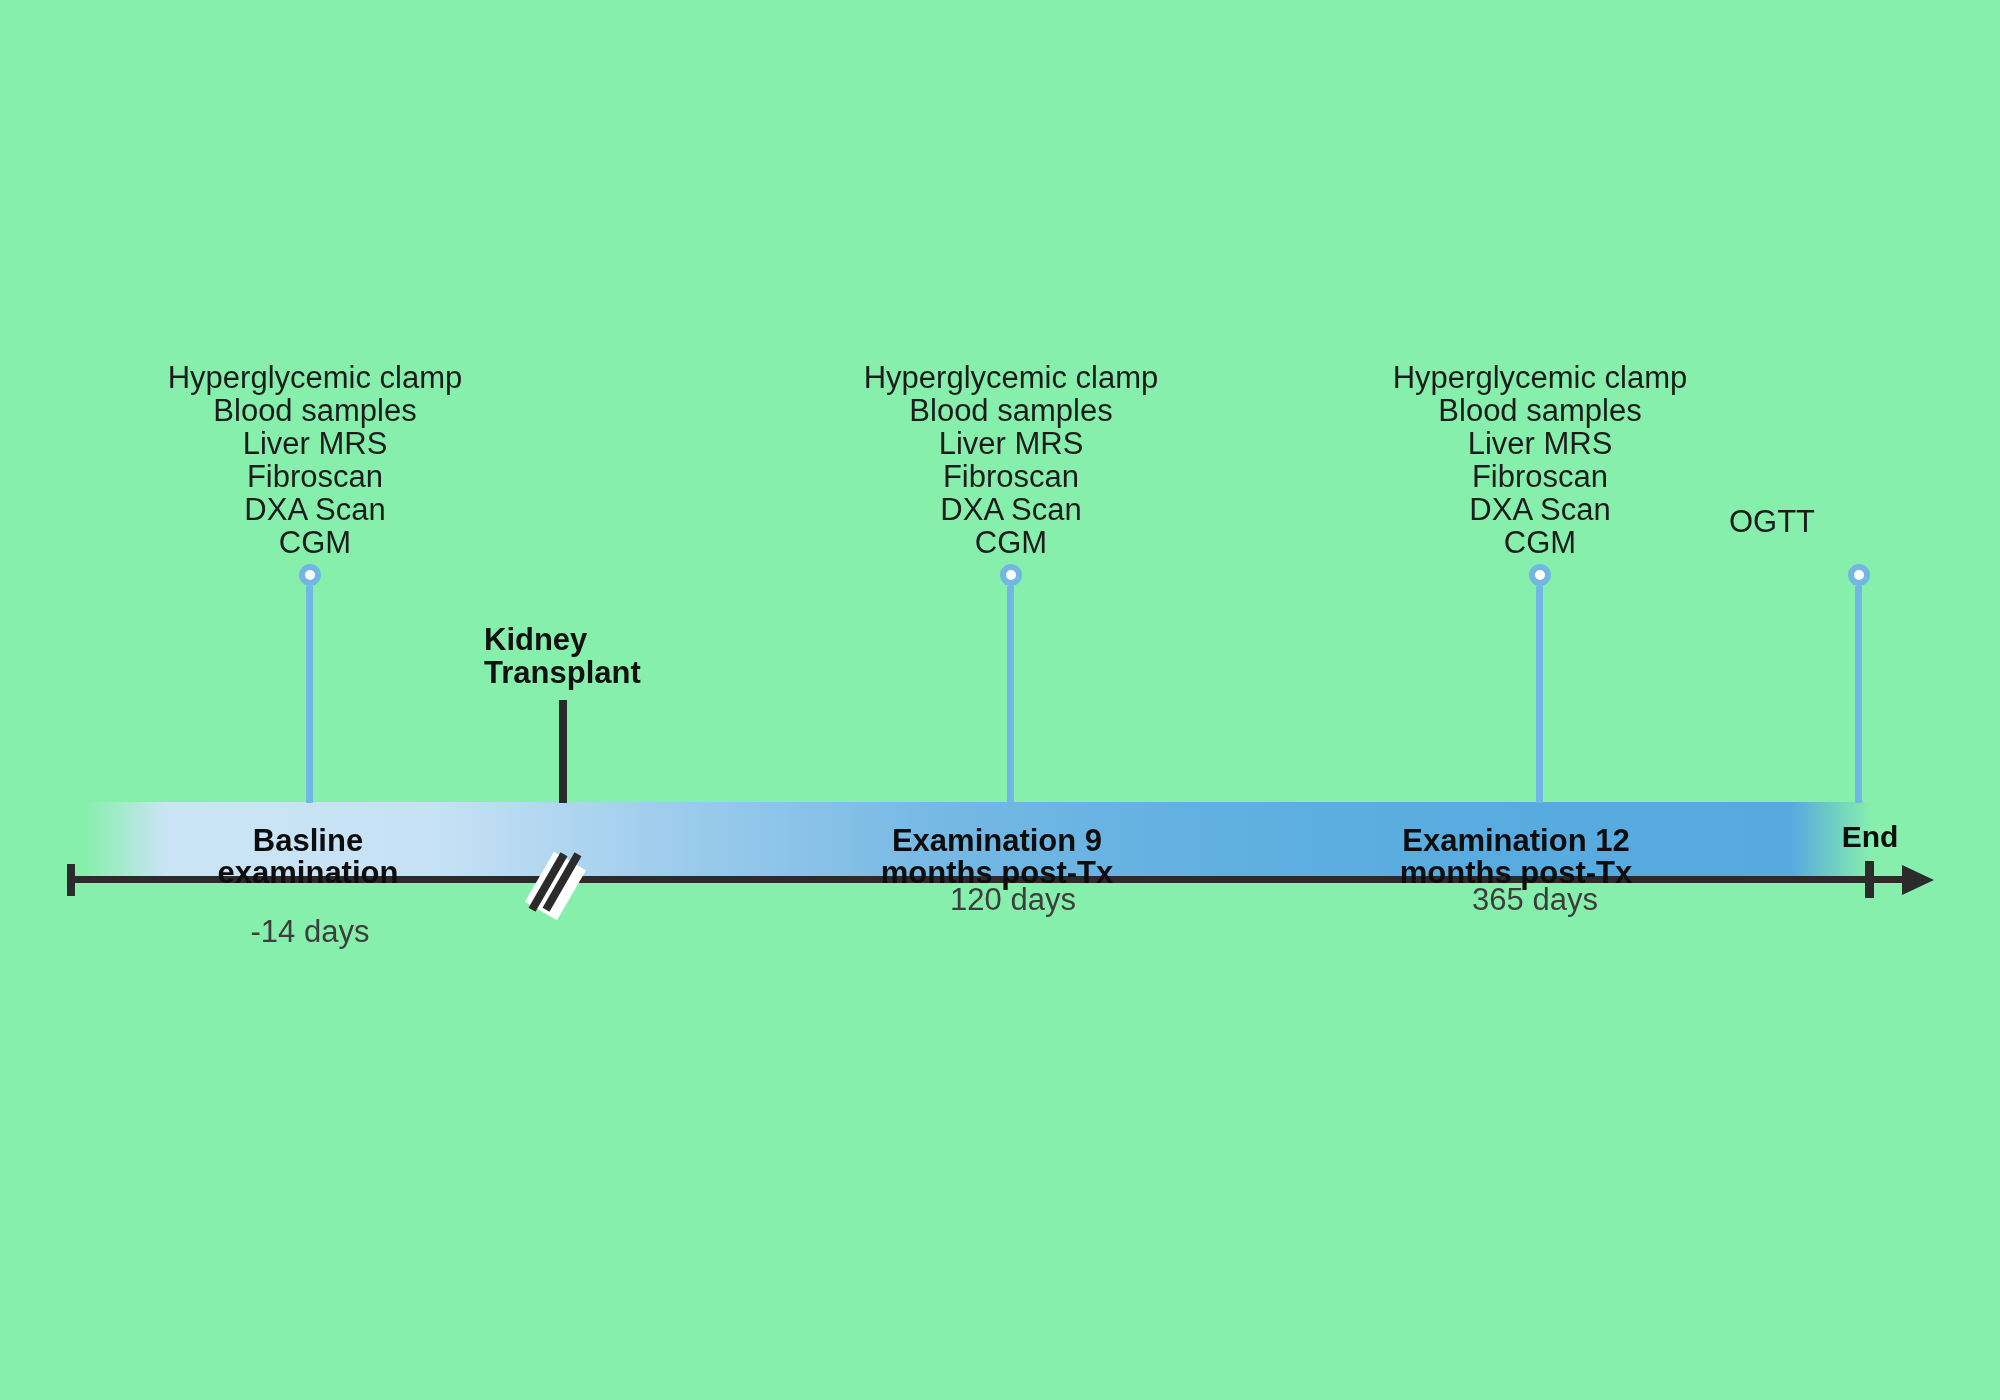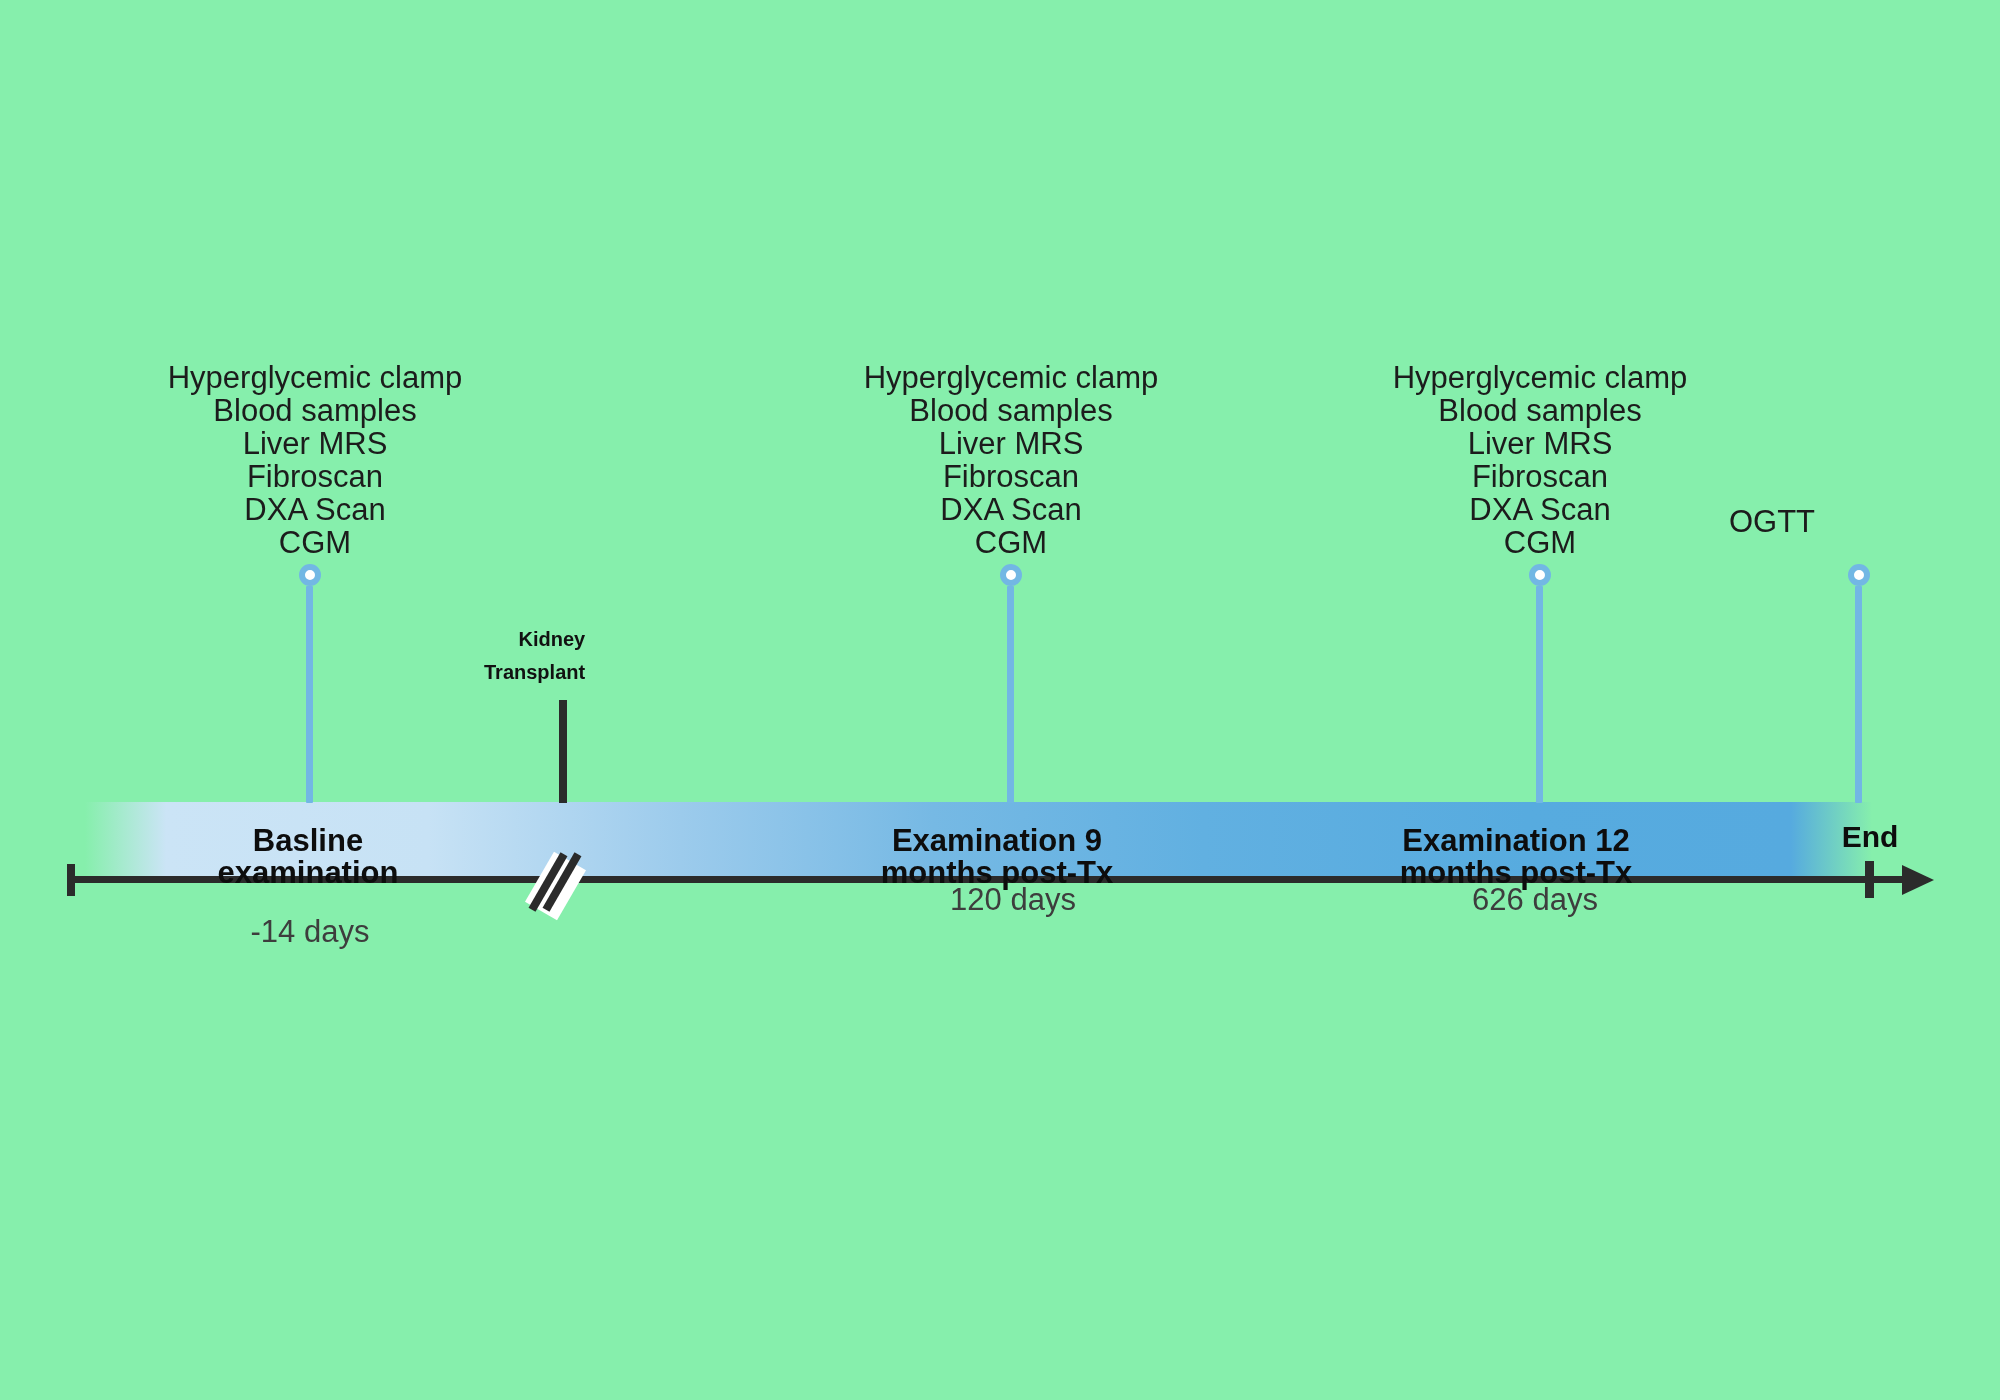--- a/index.html
+++ b/index.html
@@ -26,22 +26,22 @@
 
   
   .ogtt{
     position:absolute;
     top:504px;left:1672px;width:200px;
     text-align:center;font-size:31px;color:#1c1c1c;
   }
   .kidney{
     position:absolute;
     top:623px;left:484px;
-    font-size:20px;line-height:33px;font-weight:bold;color:#111;
-    text-align:right;white-space:nowrap;
+    font-size:31px;line-height:33px;font-weight:bold;color:#111;
+    text-align:left;white-space:nowrap;
   }
 
   
   .stem{
     position:absolute;
     width:7px;top:586px;height:217px;
     background:#72b7e4;border-radius:1px;
   }
   .ring{
     position:absolute;
@@ -196,15 +196,15 @@
     <div>months post-Tx</div>
   </div>
   <div class="bar-label" style="left:1336px;">
     <div>Examination 12</div>
     <div>months post-Tx</div>
   </div>
   <div class="end-label">End</div>
 
   <div class="day" style="left:160px;margin-top:32px;">-14 days</div>
   <div class="day" style="left:863px;">120 days</div>
-  <div class="day" style="left:1385px;">626 days</div>
+  <div class="day" style="left:1385px;">365 days</div>
 
 </div>
 
 </body></html>

